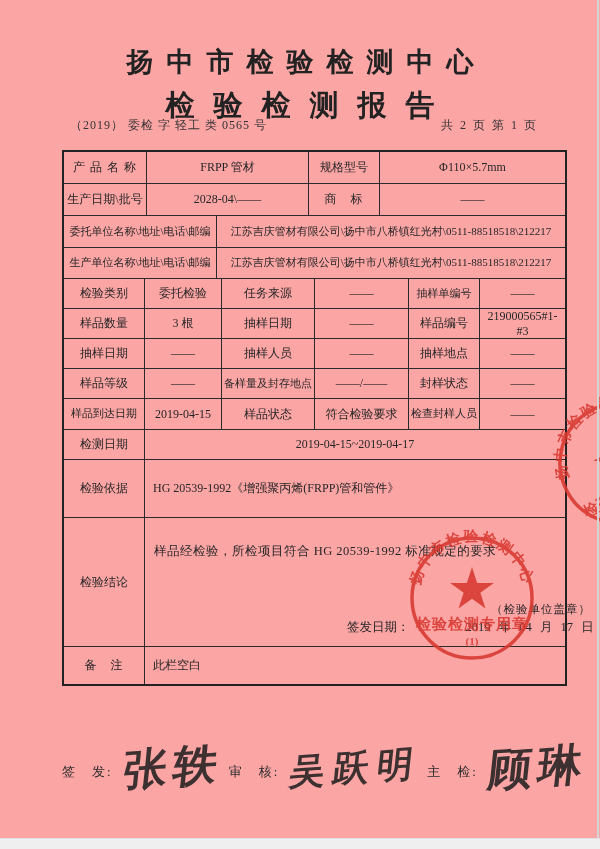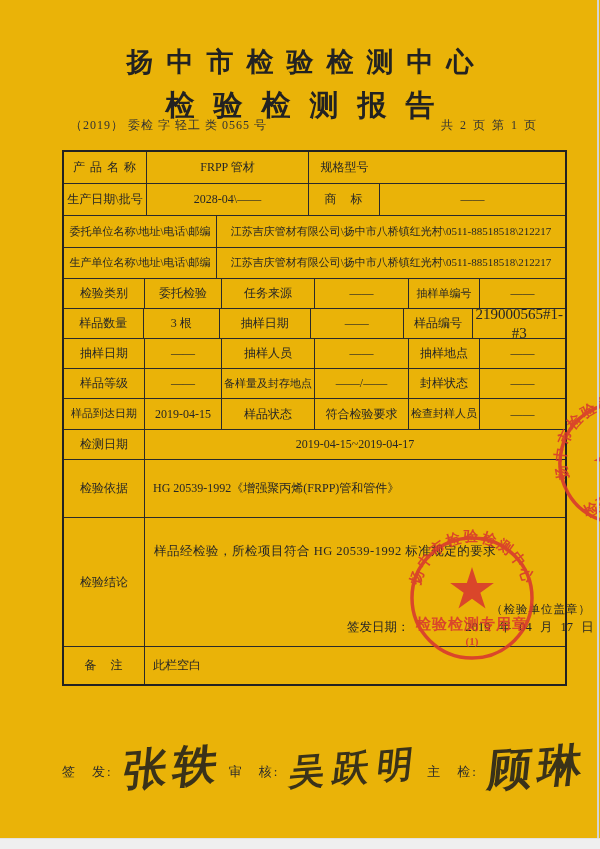--- a/index.html
+++ b/index.html
@@ -3,21 +3,21 @@
 <meta charset="utf-8">
 <style>
   html,body{margin:0;padding:0;}
   body{
     width:600px;height:849px;overflow:hidden;
     background:#ffffff;
     font-family:"Liberation Serif","DejaVu Serif",serif;
     color:#262626;
     position:relative;
   }
-  .page{position:absolute;inset:0;background:#eab308;overflow:hidden;}
+  .page{position:absolute;inset:0;background:#fca5a5;overflow:hidden;}
   
   .edge-right{position:absolute;top:0;right:1px;width:2px;height:100%;background:#d4d4d4;}
   .edge-bottom{position:absolute;left:0;bottom:0;width:100%;height:10px;background:#efefef;border-top:1px solid #e3e3e3;}
 
   
   .org-title{
     position:absolute;top:44px;left:0;width:600px;text-align:center;
     font-size:27px;font-weight:bold;letter-spacing:13px;text-indent:13px;color:#222;
   }
   .report-title{
@@ -39,21 +39,21 @@
     border-right:1px solid #2a2a2a;box-sizing:border-box;
     font-size:12px;color:#262626;line-height:1.25;padding:8px 2px;
   }
   .cell:last-child{border-right:none;}
   .h32{height:32px;} .h31{height:31px;} .h30{height:30px;} .h58{height:58px;} .h129{height:129px;} .h37{height:37px;}
   .wA1{width:83px;} .wA2{width:162px;} .wA3{width:71px;} .wA4{flex:1;}
   .wB1{width:153px;} .wB2{flex:1;}
   .wC1{width:81px;} .wC2{width:77px;} .wC3{width:93px;} .wC4{width:94px;} .wC5{width:71px;} .wC6{flex:1;}
   .wD1{width:81px;} .wD2{flex:1;}
   .small{font-size:11px;font-family:Liberation Serif, serif;}
-  .tiny{font-size:15px;letter-spacing:0;}
+  .tiny{font-size:12px;letter-spacing:0;}
   .left{justify-content:flex-start;text-align:left;padding-left:8px;}
   .lbl{letter-spacing:1px;}
 
   
   .conclusion-cell{position:relative;display:block;padding:0;}
   .conclusion-text{position:absolute;top:26px;left:9px;font-size:12.5px;letter-spacing:.5px;}
   .seal-note{position:absolute;top:84px;right:-26px;font-size:11.5px;letter-spacing:1px;}
   .issue-line{position:absolute;bottom:10px;left:202px;font-size:12.5px;white-space:nowrap;}
   .issue-date{margin-left:56px;word-spacing:5px;}
 
@@ -81,20 +81,21 @@
   <div class="report-title">检验检测报告</div>
   <div class="doc-no">（2019） 委检 字 轻工 类 0565 号</div>
   <div class="page-no">共 2 页 第 1 页</div>
 
   <div class="report-table">
 
     <div class="t-row h32">
       <div class="cell wA1 lbl">产 品 名 称</div>
       <div class="cell wA2">FRPP 管材</div>
       <div class="cell wA3">规格型号</div>
+      <div class="cell wA4">Φ110×5.7mm</div>
     </div>
 
     <div class="t-row h32">
       <div class="cell wA1">生产日期\批号</div>
       <div class="cell wA2">2028-04\——</div>
       <div class="cell wA3 lbl">商　标</div>
       <div class="cell wA4">——</div>
     </div>
 
     <div class="t-row h32">

